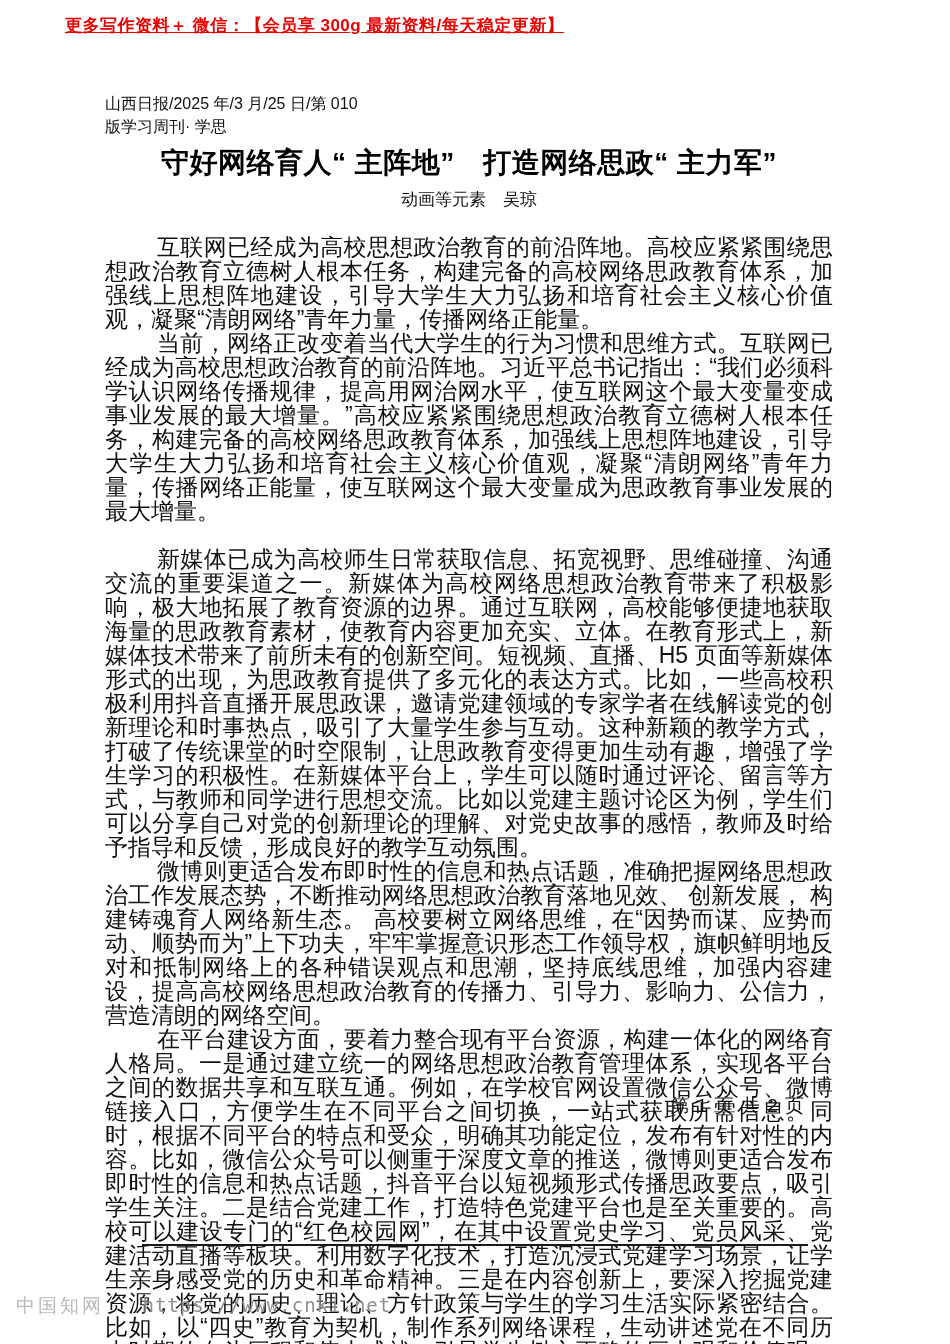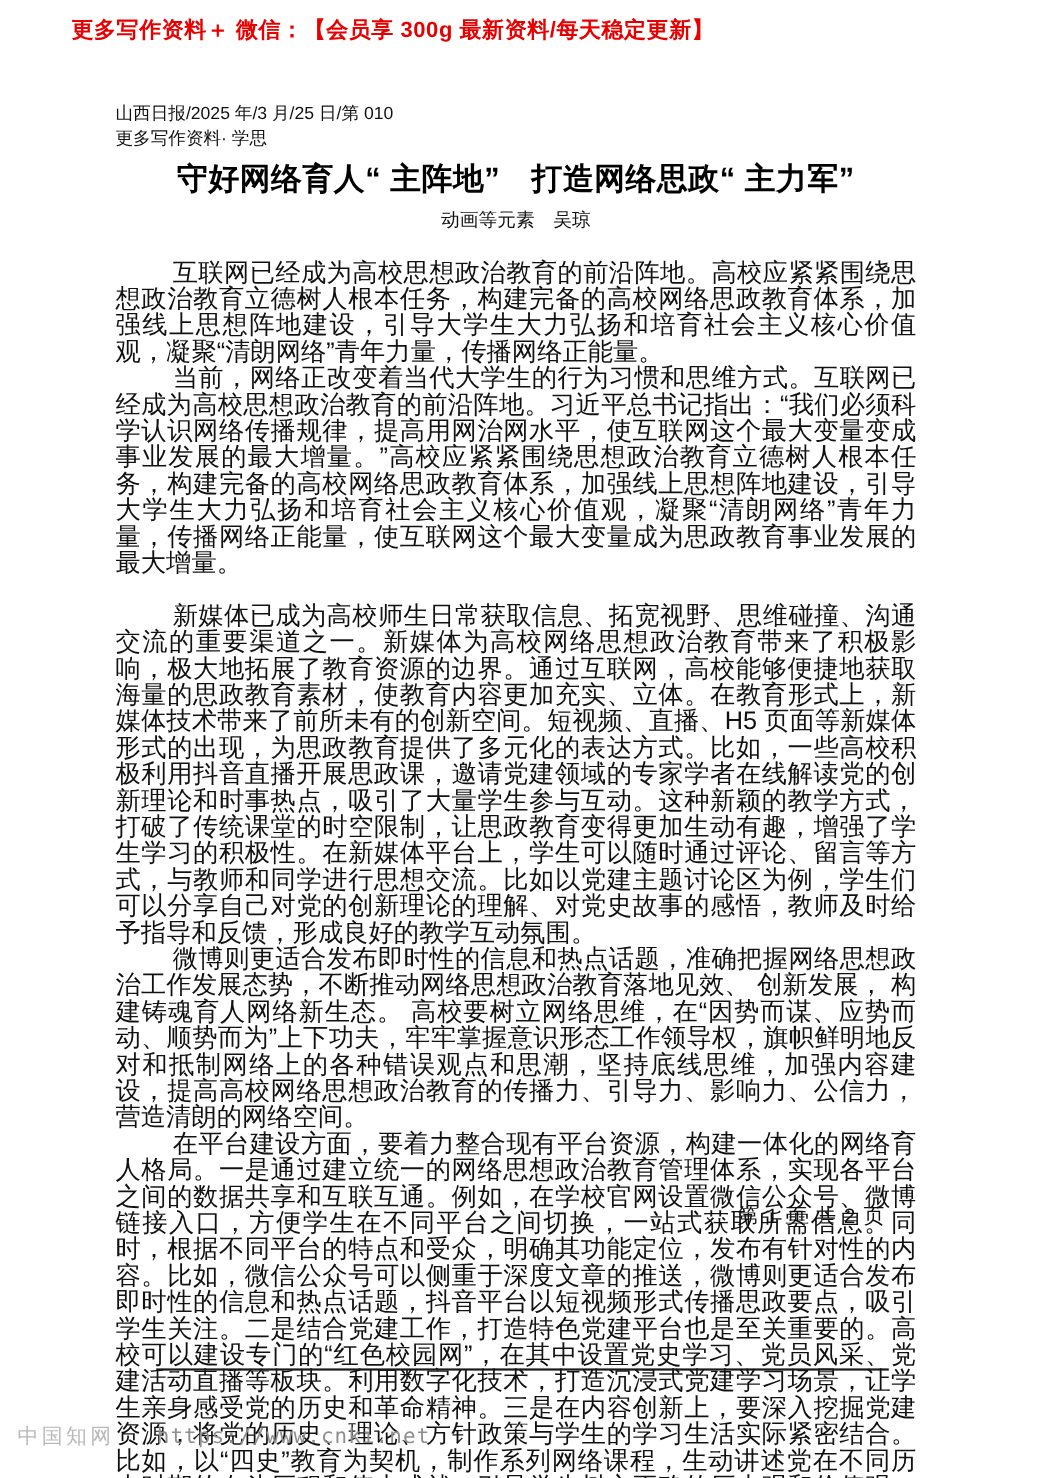--- a/index.html
+++ b/index.html
@@ -12,24 +12,25 @@
     overflow: hidden;
   }
   .page {
     position: relative;
     width: 950px; height: 1344px;
     background: #ffffff;
   }
   .promo-banner {
     position: absolute;
     left: 65px; top: 14px;
-    font-size: 20px;
+    font-size: 17px;
     font-weight: bold;
     letter-spacing: 0.5px;
     white-space: nowrap;
+    text-decoration: underline;
   }
   .content {
     position: absolute;
     left: 105px; top: 92px;
     width: 728px;
   }
   .source-block {
     font-size: 16px;
     line-height: 23px;
     color: #111111;
@@ -97,21 +98,21 @@
 <body>
 
 <div class="page">
 
   <div class="promo-banner" style="color: rgb(232, 0, 0);">更多写作资料＋ 微信：【会员享 300g 最新资料/每天稳定更新】</div>
 
   <div class="content">
 
     <div class="source-block">
       <div>山西日报/2025 年/3 月/25 日/第 010</div>
-      <div>更多写作资料· 学思</div>
+      <div>版学习周刊· 学思</div>
     </div>
 
     <h1 class="article-title">守好网络育人“ 主阵地”　打造网络思政“ 主力军”</h1>
 
     <div class="article-author">动画等元素　吴琼</div>
 
     <p class="body-para">互联网已经成为高校思想政治教育的前沿阵地。高校应紧紧围绕思想政治教育立德树人根本任务，构建完备的高校网络思政教育体系，加强线上思想阵地建设，引导大学生大力弘扬和培育社会主义核心价值观，凝聚“清朗网络”青年力量，传播网络正能量。</p>
 
     <p class="body-para gap-after">当前，网络正改变着当代大学生的行为习惯和思维方式。互联网已经成为高校思想政治教育的前沿阵地。习近平总书记指出：“我们必须科学认识网络传播规律，提高用网治网水平，使互联网这个最大变量变成事业发展的最大增量。”高校应紧紧围绕思想政治教育立德树人根本任务，构建完备的高校网络思政教育体系，加强线上思想阵地建设，引导大学生大力弘扬和培育社会主义核心价值观，凝聚“清朗网络”青年力量，传播网络正能量，使互联网这个最大变量成为思政教育事业发展的最大增量。</p>
 

